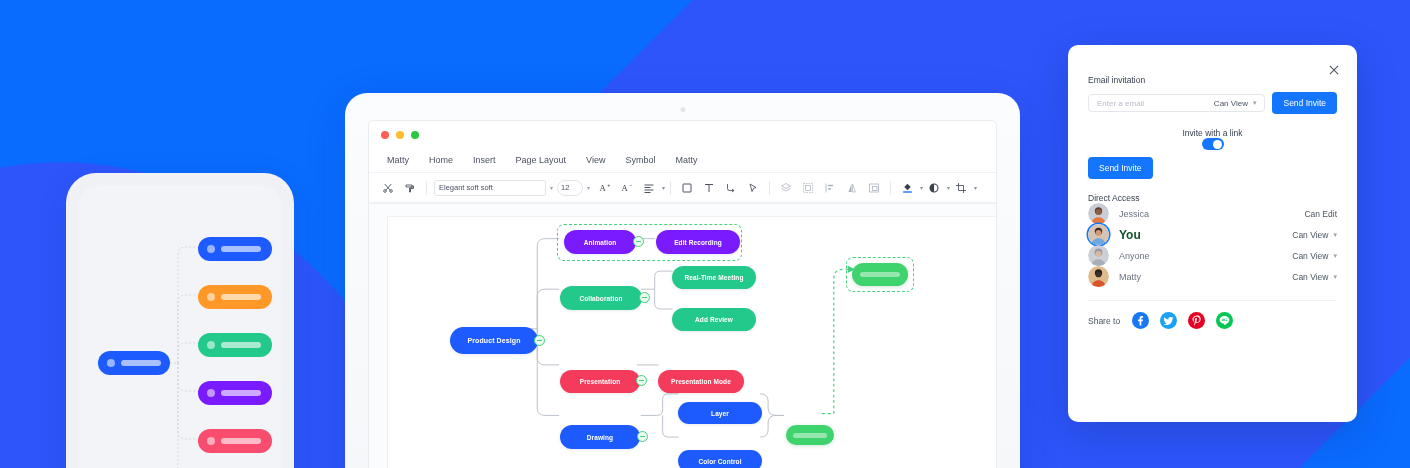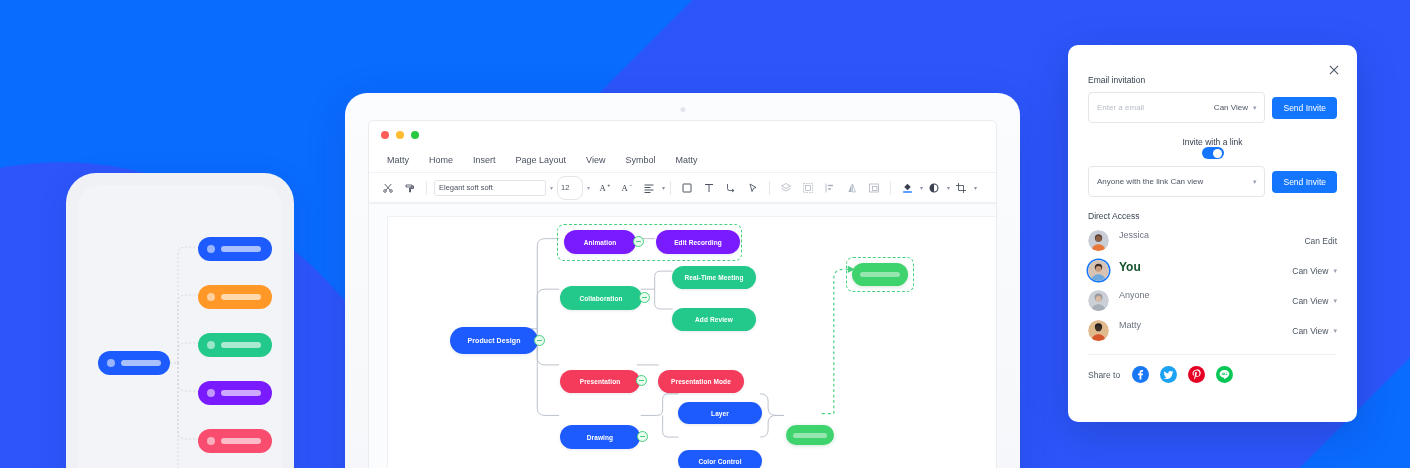--- a/index.html
+++ b/index.html
@@ -106,21 +106,21 @@
     color: #3A4150; flex: none;
   }
   .tb-sep { width: 1px; height: 14px; background: #E6E9EE; margin: 0 5px; flex: none; }
   .tb-input {
     height: 16px; width: 112px; border: 1px solid #E2E5EA; border-radius: 2px;
     font-size: 7.5px; color: #4A5160; padding: 0 4px; display: flex; align-items: center;
     background: #fff; margin-left: 2px;
   }
   .tb-caret { font-size: 6px; color: #9AA2B1; margin: 0 4px; }
   .tb-size {
-    height: 24px; width: 26px; border: 1px solid #E2E5EA; border-radius: 8px;
+    height: 16px; width: 26px; border: 1px solid #E2E5EA; border-radius: 8px;
     font-size: 7.5px; color: #4A5160; padding: 0 3px; display: flex; align-items: center;
   }
   .tb-mini { font-size: 6px; color: #8C94A3; margin-left: 2px; }
 
   #canvas {
     position: absolute; left: 0; right: 0; top: 82px; bottom: 0;
     background: #FBFCFD; border-top: 1px solid #F0F2F5;
   }
   #canvas-page {
     position: absolute; left: 18px; right: 0; top: 12px; bottom: 0;
@@ -163,21 +163,21 @@
     padding: 16px 20px 0 20px;
   }
   #share-title { font-size: 15px; font-weight: 700; color: #111827; letter-spacing: .2px; }
   #share-close {
     position: absolute; right: 16px; top: 18px; width: 14px; height: 14px;
     color: #4B5563; cursor: pointer;
   }
   .sec-label { font-size: 8.5px; color: #374151; margin-top: 14px; }
   .row { display: flex; align-items: center; gap: 7px; margin-top: 7px; }
   .field {
-    flex: 1; height: 31px; border: 1px solid #E3E6EB; border-radius: 4px;
+    flex: 1; height: 18px; border: 1px solid #E3E6EB; border-radius: 4px;
     display: flex; align-items: center; padding: 0 8px; background: #fff;
   }
   .field .ph { font-size: 8px; color: #B7BCC6; flex: 1; }
   .field .val { font-size: 8px; color: #4B5563; flex: 1; }
   .field .sel { font-size: 8px; color: #4B5563; }
   .chev { font-size: 7px; color: #9AA2B1; margin-left: 5px; }
   .btn-primary {
     height: 22px; background: #1476FF; color: #fff; border-radius: 4px;
     font-size: 8.5px; display: flex; align-items: center; justify-content: center;
     padding: 0 11px; cursor: pointer; white-space: nowrap;
@@ -185,21 +185,21 @@
   .toggle {
     width: 22px; height: 12px; border-radius: 6px; background: #1476FF;
     position: relative; cursor: pointer; flex: none;
   }
   .toggle i {
     position: absolute; right: 1.5px; top: 1.5px; width: 9px; height: 9px;
     border-radius: 50%; background: #fff;
   }
   .label-row { display: flex; align-items: center; justify-content: space-between; margin-top: 14px; flex-direction: column; }
 
-  .user-row { display: flex; margin-top: 9px; }
+  .user-row { display: flex; align-items: center; }
   .avatar {
     width: 21px; height: 21px; border-radius: 50%; flex: none; overflow: hidden;
     position: relative;
   }
   .avatar.ring { box-shadow: 0 0 0 1.5px #1476FF; }
   .uname { font-size: 9px; color: #6B7280; margin-left: 10px; flex: 1; }
   .uname.me { color: #14532d; font-weight: 700; font-size: 12px; }
   .uperm { font-size: 8.5px; color: #4B5563; display: flex; align-items: center; }
 
   .divider { height: 1px; background: #EEF0F3; margin-top: 13px; }
@@ -482,24 +482,20 @@
     <div class="btn-primary">Send Invite</div>
   </div>
 
   <div class="label-row">
     <span class="sec-label" style="margin-top:0">Invite with a link</span>
     <span class="toggle">
         <i></i>
       </span>
   </div>
   <div class="row">
-    <div class="field">
-      <span class="val">Anyone with the link Can view</span>
-      <span class="chev">▾</span>
-    </div>
     <div class="btn-primary">Send Invite</div>
   </div>
 
   <div class="sec-label">Direct Access</div>
 
   <div class="user-row">
     <span class="avatar">
       <svg width="21" height="21" viewBox="0 0 40 40">
         <circle cx="20" cy="20" r="20" fill="#C8CDD6"></circle>
         <circle cx="20" cy="15" r="7" fill="#5A4033"></circle>

